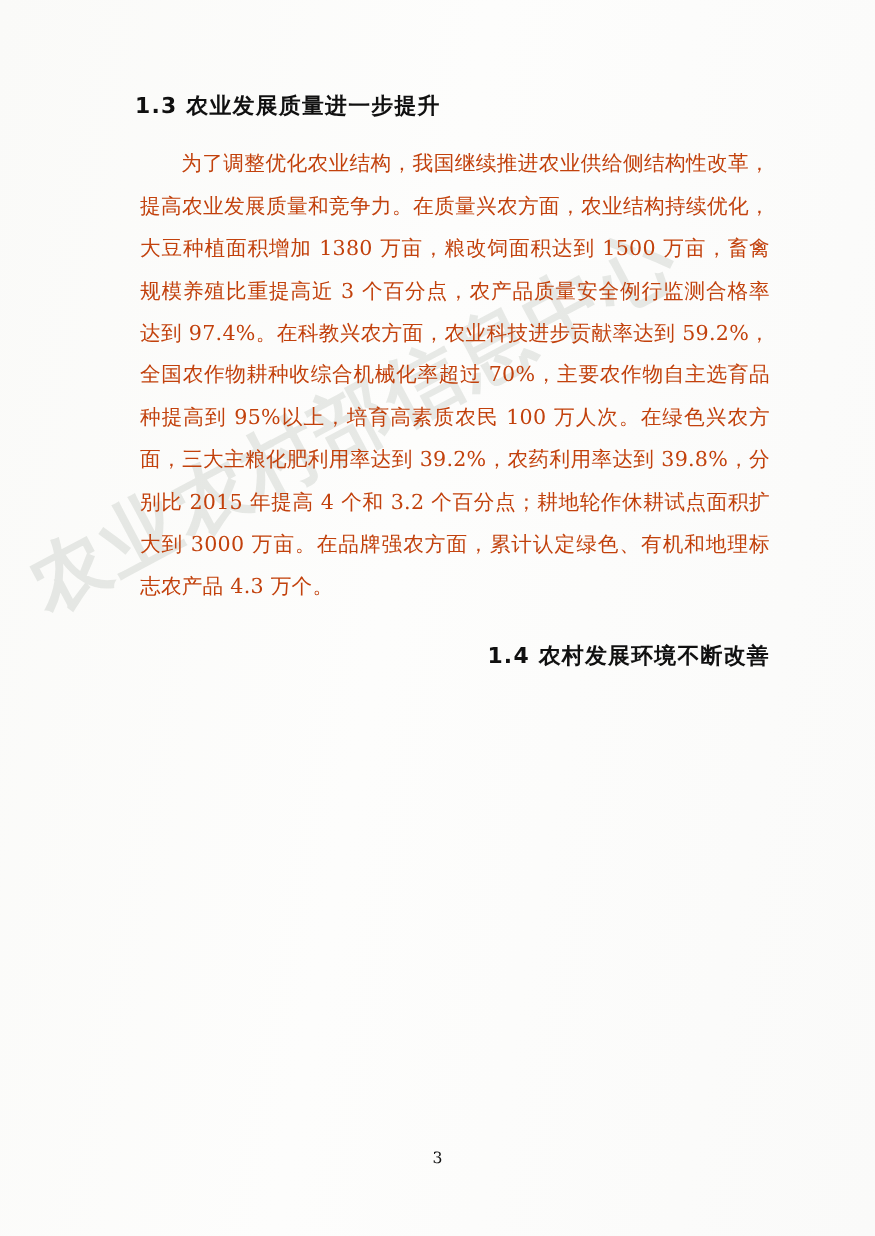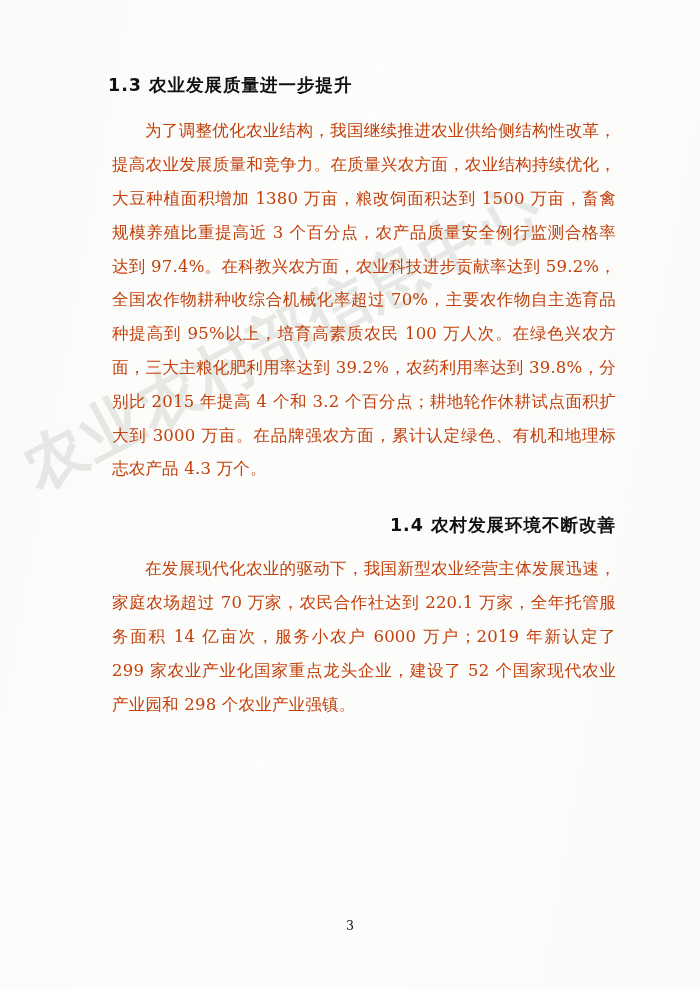--- a/index.html
+++ b/index.html
@@ -102,19 +102,18 @@
   <div class="watermark">农业农村部信息中心</div>
 
   <div class="content">
 
     <h2 class="heading">1.3 农业发展质量进一步提升</h2>
 
     <p class="para">为了调整优化农业结构，我国继续推进农业供给侧结构性改革，提高农业发展质量和竞争力。在质量兴农方面，农业结构持续优化，大豆种植面积增加 1380 万亩，粮改饲面积达到 1500 万亩，畜禽规模养殖比重提高近 3 个百分点，农产品质量安全例行监测合格率达到 97.4%。在科教兴农方面，农业科技进步贡献率达到 59.2%，全国农作物耕种收综合机械化率超过 70%，主要农作物自主选育品种提高到 95%以上，培育高素质农民 100 万人次。在绿色兴农方面，三大主粮化肥利用率达到 39.2%，农药利用率达到 39.8%，分别比 2015 年提高 4 个和 3.2 个百分点；耕地轮作休耕试点面积扩大到 3000 万亩。在品牌强农方面，累计认定绿色、有机和地理标志农产品 4.3 万个。</p>
 
     <h2 class="heading second">1.4 农村发展环境不断改善</h2>
 
-    <p class="para">在发展现代化农业的驱动下，我国新型农业经营主体发展迅速，家庭农场超过 70 万家，农民合作社达到 220.1 万家，全年托管服务面积 14 亿亩次，服务小农户 6000 万户；2019 年新认定了 299 家农业产业化国家重点龙头企业，建设了 52 个国家现代农业产业园和 298 个农业产业强镇。</p>
 
 
   </div>
 
   <div class="page-number">3</div>
 </div>
 
 </body></html>

